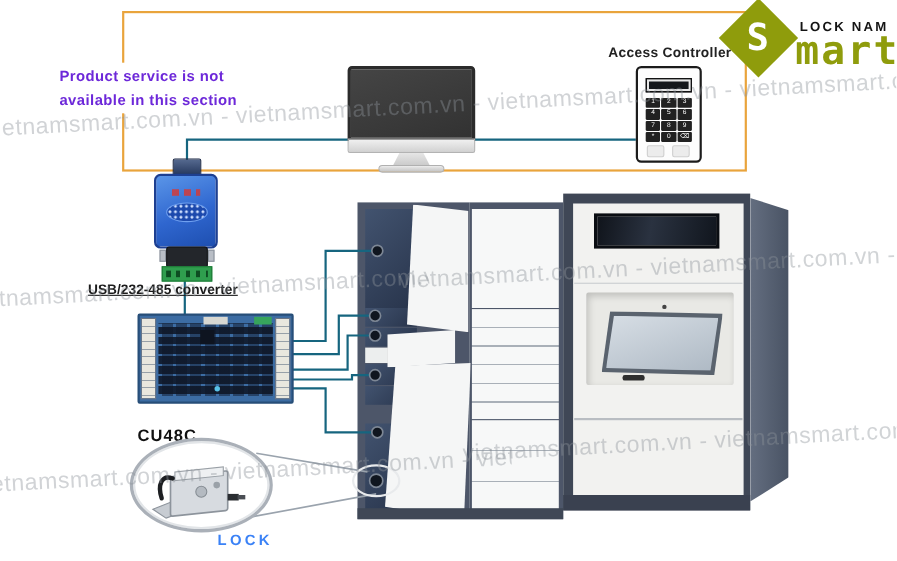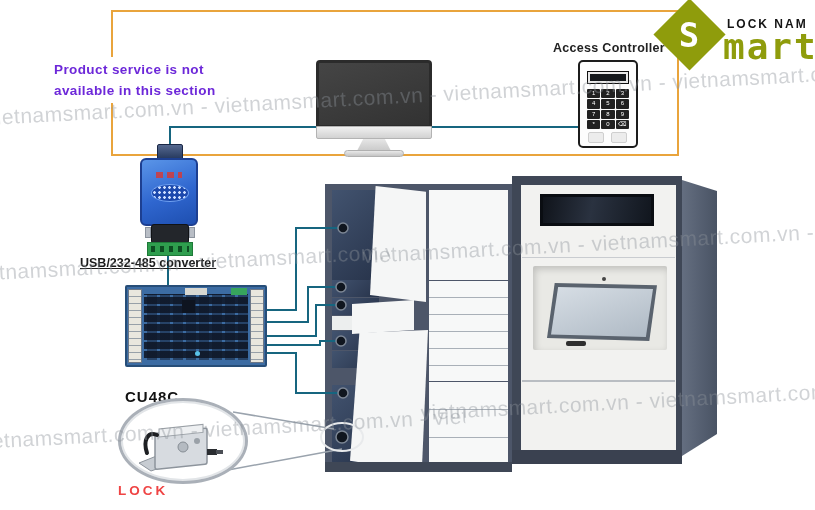--- a/index.html
+++ b/index.html
@@ -70,22 +70,22 @@
   .board-label{position:absolute;left:125px;top:364px;width:142px;text-align:left;font-size:15px;font-weight:700;
          color:#111;letter-spacing:1px;z-index:30;margin-top:24px;}
   
   .cab{position:absolute;z-index:10;box-sizing:border-box;}
   .frame{background:#4d5669;}
   .comp{background:linear-gradient(135deg,#42536f,#27334a);}
   .door{background:#f5f6f6;box-shadow:0 1px 2px rgba(0,0,0,.25);}
   
   .mag{position:absolute;left:118px;top:398px;width:130px;height:86px;border-radius:50%;background:#fff;
        border:3px solid #aab0b8;box-shadow:0 0 0 2px #e2e5e8 inset;z-index:30;box-sizing:border-box;}
-  .lock-label{position:absolute;left:118px;top:483px;width:130px;text-align:left;font-size:13.5px;font-weight:700;
-       color:#ef4444;letter-spacing:3px;z-index:30;}
+  .lock-label{position:absolute;left:118px;top:483px;width:130px;text-align:right;font-size:13.5px;font-weight:700;
+       color:#3b82f6;letter-spacing:3px;z-index:30;}
 </style>
 </head>
 <body>
 
 <div id="canvas">
 
   <div class="wm" style="left:-15px;top:106px;width:860px;">vietnamsmart.com.vn - vietnamsmart.com.vn - vietnamsmart.com.vn - vietnamsmart.com.vn - vietnamsmart.com.vn</div>
   <div class="wm" style="left:362px;top:244px;width:470px;">vietnamsmart.com.vn - vietnamsmart.com.vn - vietnamsmart.com.vn - vietnamsmart.com.vn - vietnamsmart.com.vn</div>
   <div class="wm" style="left:-30px;top:262px;width:420px;">vietnamsmart.com.vn - vietnamsmart.com.vn - vietnamsmart.com.vn - vietnamsmart.com.vn - vietnamsmart.com.vn</div>
   <div class="wm" style="left:420px;top:401px;width:420px;">vietnamsmart.com.vn - vietnamsmart.com.vn - vietnamsmart.com.vn - vietnamsmart.com.vn - vietnamsmart.com.vn</div>

